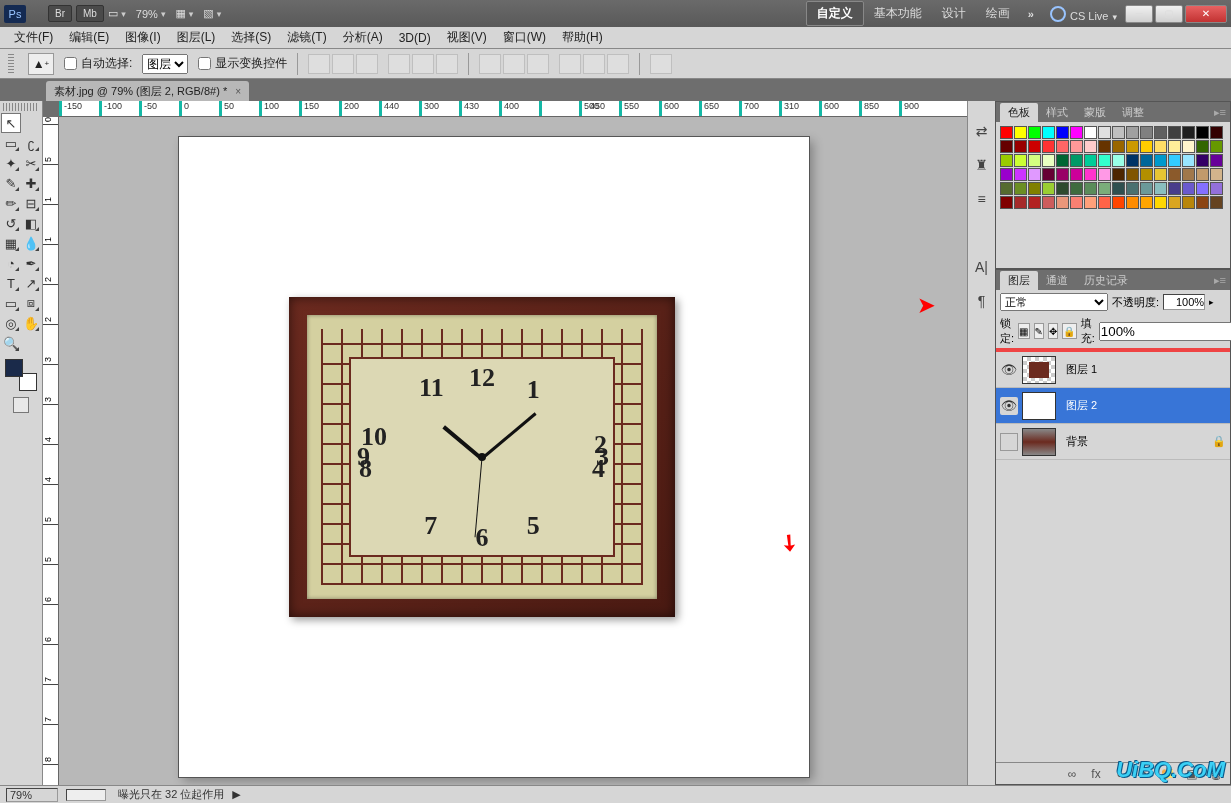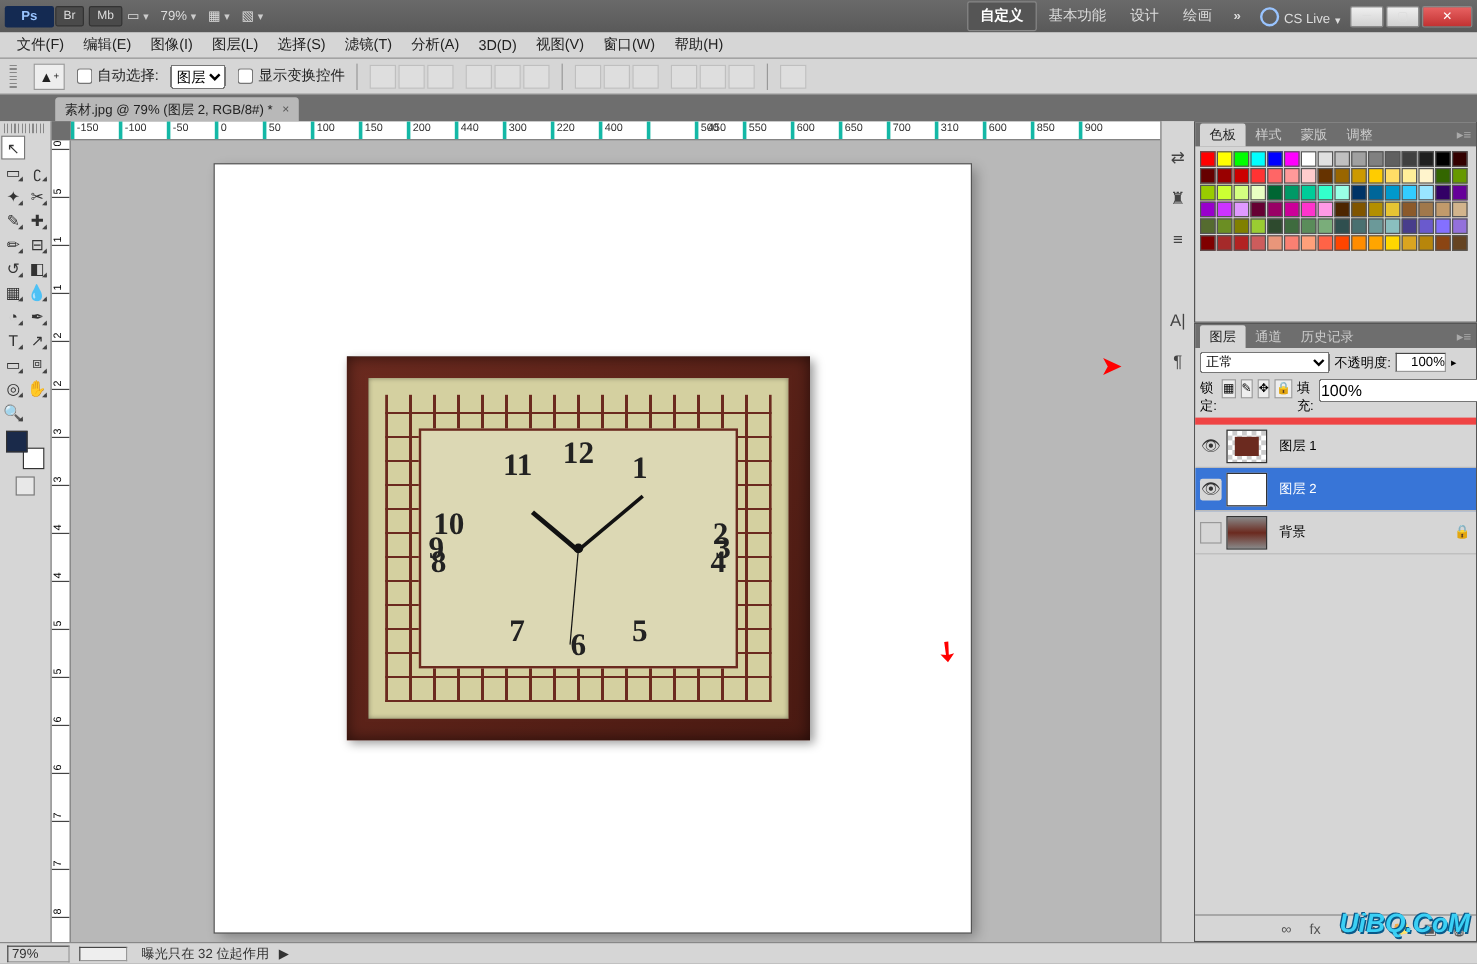--- a/index.html
+++ b/index.html
@@ -1,20 +1,20 @@
 <!DOCTYPE html>
 <html><head>
 <meta charset="utf-8">
 <style>
 * { margin: 0; padding: 0; box-sizing: border-box; font-family: "Microsoft YaHei", SimSun, Arial, sans-serif; }
 body { width: 1231px; height: 803px; background: #b8b8b8; overflow: hidden; position: relative; }
 
 
 .titlebar { height: 27px; background: linear-gradient(#6a6a6a,#595959); display: flex; align-items: center; padding: 0 4px; color: #ddd; font-size: 11px; }
-.titlebar .ps-logo { width: 41px; height: 18px; background: #142a52; color:#99c4ff; display:flex;align-items:center;justify-content:center;font-weight:bold;font-size:11px;border-radius:2px;margin-right:1px;}
+.titlebar .ps-logo { width: 22px; height: 18px; background: #142a52; color:#99c4ff; display:flex;align-items:center;justify-content:center;font-weight:normal;font-size:11px;border-radius:2px;margin-right:22px;}
 .titlebar .tb-btn { padding: 2px 6px; margin-right: 4px; background:#4a4a4a; border:1px solid #333; border-radius:2px; cursor:pointer; font-size:10px;}
 .titlebar .tb-dd { display:flex;align-items:center;margin-right:10px;cursor:pointer;}
 .titlebar .tb-dd::after { content:"▾"; font-size:9px; margin-left:3px; color:#ccc;}
 .titlebar .spacer { flex:1; }
 .titlebar .mode-btn { padding:3px 10px;font-size:12px;cursor:pointer;color:#ddd;}
 .titlebar .mode-btn.active { background:#555;border:1px solid #888;border-radius:2px;font-weight:bold;color:#fff;}
 .titlebar .more { font-weight:bold;margin:0 8px;cursor:pointer;}
 .titlebar .cs-live {display:flex;align-items:flex-end;margin:0 8px;cursor:pointer;}
 .titlebar .cs-live::before {content:"";width:12px;height:12px;border:2px solid #99c4ff;border-radius:50%;margin-right:4px;}
 .titlebar .cs-live::after {content:"▾";font-size:9px;margin-left:4px;}
@@ -111,21 +111,21 @@
 .panel .phead .pmenu{margin-left:auto;color:#aaa;cursor:pointer;font-size:11px;}
 .panel.swatches .pbody{padding:4px;height:146px;}
 .swatch-grid{display:grid;grid-template-columns:repeat(16,13px);grid-auto-rows:13px;gap:1px;}
 .swatch-grid div{border:1px solid #555;}
 .panel.layers{flex:1;}
 .layers .controls{display:flex;align-items:center;padding:3px 4px;font-size:11px;gap:4px;}
 .layers .controls select{flex:0 0 108px;font-size:11px;height:18px;}
 .layers .controls .lbl{}
 .layers .controls input[type=text]{width:42px;font-size:11px;height:16px;text-align:right;border:1px inset #999;}
 .layers .controls .slider-arrow{font-size:9px;cursor:pointer;}
-.layers .lockrow{display:flex;align-items:flex-start;padding:2px 4px;font-size:11px;gap:4px;border-bottom:6px solid #ef4444;}
+.layers .lockrow{display:flex;align-items:center;padding:2px 4px;font-size:11px;gap:4px;border-bottom:4px solid #ef4444;}
 .layers .lockrow .lico{width:16px;height:16px;border:1px solid #999;background:#eee;display:flex;align-items:center;justify-content:center;font-size:10px;cursor:pointer;}
 .layer-list{flex:1;background:#d6d6d6;overflow:auto;}
 .layer-item{display:flex;align-items:center;height:36px;border-bottom:1px solid #bbb;padding:0 4px;gap:4px;font-size:11px;cursor:pointer;}
 .layer-item.selected{background:#3875d7;color:#fff;}
 .layer-item .eye{width:18px;height:18px;display:flex;align-items:center;justify-content:center;font-size:13px;color:#333;cursor:pointer;}
 .layer-item.selected .eye{color:#333;background:#d6d6d6;border-radius:2px;}
 .layer-item .eye.off{color:transparent;border:1px solid #999;}
 .layer-item .thumb{width:34px;height:28px;background:#fff;border:1px solid #333;display:flex;align-items:center;justify-content:center;font-size:8px;overflow:hidden;}
 .layer-item .thumb.checker{background:repeating-conic-gradient(#ccc 0 25%,#fff 0 50%) 0 0/8px 8px;}
 .layer-item .lname{flex:1;padding-left:6px;}
@@ -300,21 +300,21 @@
           <div class="tick" style="left: 0px;">-150</div>
           <div class="tick" style="left: 40px;">-100</div>
           <div class="tick" style="left: 80px;">-50</div>
           <div class="tick" style="left: 120px;">0</div>
           <div class="tick" style="left: 160px;">50</div>
           <div class="tick" style="left: 200px;">100</div>
           <div class="tick" style="left: 240px;">150</div>
           <div class="tick" style="left: 280px;">200</div>
           <div class="tick" style="left: 320px;">440</div>
           <div class="tick" style="left: 360px;">300</div>
-          <div class="tick" style="left: 400px;">220</div>
+          <div class="tick" style="left: 400px;">430</div>
           <div class="tick" style="left: 440px;">400</div>
           <div class="tick" style="left: 480px; padding-left: 48px;">450</div>
           <div class="tick" style="left: 520px;">500</div>
           <div class="tick" style="left: 560px;">550</div>
           <div class="tick" style="left: 600px;">600</div>
           <div class="tick" style="left: 640px;">650</div>
           <div class="tick" style="left: 680px;">700</div>
           <div class="tick" style="left: 720px;">310</div>
           <div class="tick" style="left: 760px;">600</div>
           <div class="tick" style="left: 800px;">850</div>

